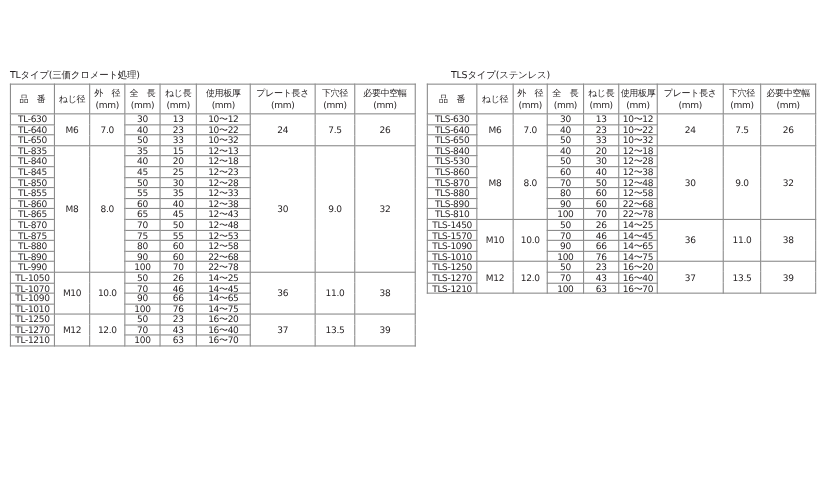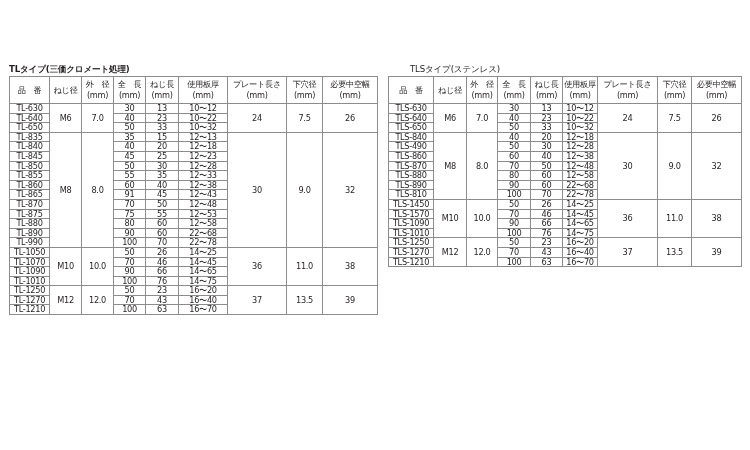--- a/index.html
+++ b/index.html
@@ -10,21 +10,21 @@
                border:1.4px solid #3a3a3a; font-size:8.2px; letter-spacing:-0.3px; }
   table.spec td, table.spec th { border:1px solid #8c8c8c; padding:0; text-align:center;
                vertical-align:middle; white-space:nowrap; overflow:hidden; font-weight:normal; }
   table.spec th { height:26px; line-height:11px; }
   table.spec td { height:8.6px; line-height:8.6px; }
   .hdr-line { display:block; }
 </style>
 </head>
 <body>
 
-<div class="caption" style="left:9px; top:64px;font-weight:bold;">TLタイプ(三価クロメート処理)</div>
+<div class="caption" style="left:9px; top:64px;">TLタイプ(三価クロメート処理)</div>
 <table class="spec" id="tbl0" style="left:9px; top:76px; width:368px;">
     <colgroup>
       <col style="width: 40px;">
       <col style="width: 32px;">
       <col style="width: 32px;">
       <col style="width: 32px;">
       <col style="width: 33px;">
       <col style="width: 49px;">
       <col style="width: 59px;">
       <col style="width: 36px;">
@@ -128,21 +128,21 @@
         <td>12〜33</td>
       </tr>
       <tr>
         <td>TL-860</td>
         <td>60</td>
         <td>40</td>
         <td>12〜38</td>
       </tr>
       <tr>
         <td>TL-865</td>
-        <td>91</td>
+        <td>65</td>
         <td>45</td>
         <td>12〜43</td>
       </tr>
       <tr>
         <td>TL-870</td>
         <td>70</td>
         <td>50</td>
         <td>12〜48</td>
       </tr>
       <tr>
@@ -304,21 +304,21 @@
         <td rowspan="7">M8</td>
         <td rowspan="7">8.0</td>
         <td>40</td>
         <td>20</td>
         <td>12〜18</td>
         <td rowspan="7">30</td>
         <td rowspan="7">9.0</td>
         <td rowspan="7">32</td>
       </tr>
       <tr>
-        <td>TLS-490</td>
+        <td>TLS-530</td>
         <td>50</td>
         <td>30</td>
         <td>12〜28</td>
       </tr>
       <tr>
         <td>TLS-860</td>
         <td>60</td>
         <td>40</td>
         <td>12〜38</td>
       </tr>

